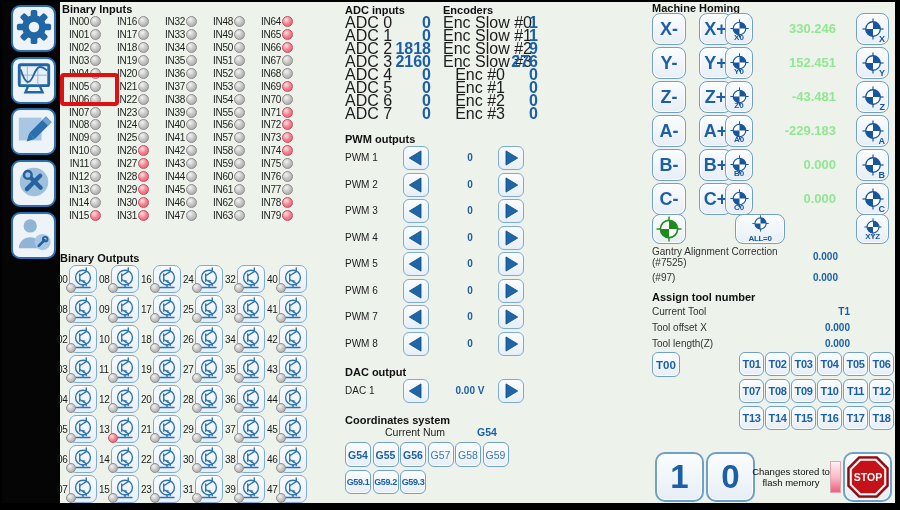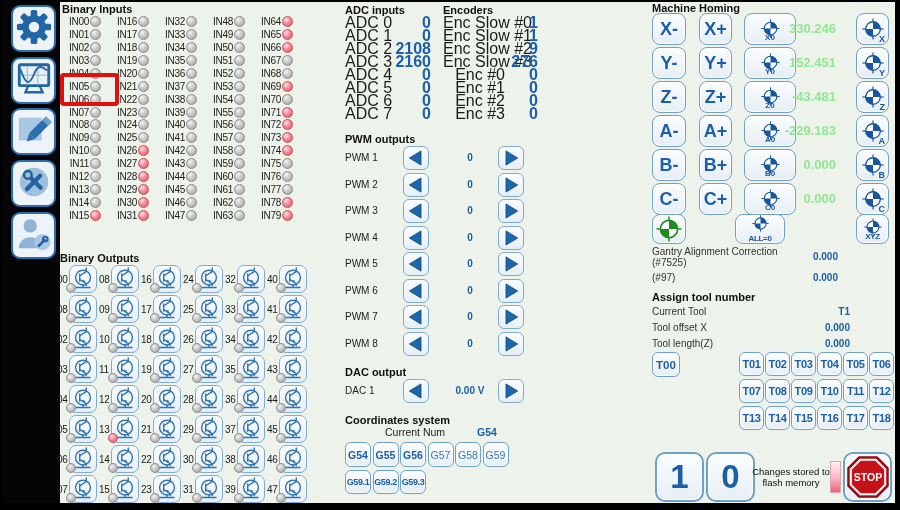--- a/index.html
+++ b/index.html
@@ -86,21 +86,21 @@
   .gbtn{width:26px;height:25px;border-radius:6px;font-size:10.5px;}
   .gbtn.small{height:24px;font-size:9px;letter-spacing:-0.4px;}
   .gbtn.muted{color:#3f7ab0;font-weight:normal;}
 
   
   #homing{position:absolute;left:652px;top:0;width:241px;height:503px;}
   #homing-title{position:absolute;left:0;top:2px;}
   .hrow{position:absolute;left:0;width:241px;height:32px;}
   .h-minus{position:absolute;left:0;width:34px;height:32px;font-size:18px;border-radius:8px;}
   .h-plus{position:absolute;left:47px;width:33px;height:32px;font-size:18px;border-radius:8px;}
-  .h-zero{position:absolute;left:92px;width:52px;height:32px;flex-direction:column;border-radius:8px;padding-top:2px;}
+  .h-zero{position:absolute;left:73px;width:28px;height:32px;flex-direction:column;border-radius:8px;padding-top:2px;}
   .h-zero-label{font-size:8px;font-weight:bold;color:#17559c;margin-top:-4px;line-height:8px;}
   .h-value{position:absolute;left:116px;top:8px;width:68px;text-align:right;font-size:13px;font-weight:bold;color:#90e792;}
   .h-axis{position:absolute;left:204px;width:33px;height:32px;border-radius:8px;}
   .h-axis-letter{position:absolute;right:3px;bottom:0px;font-size:9px;font-weight:bold;color:#17559c;}
   .h-bottom{position:absolute;height:30px;border-radius:8px;flex-direction:column;}
   .h-small-label{font-size:8px;font-weight:bold;color:#17559c;line-height:8px;margin-top:-3px;letter-spacing:-0.3px;}
 
   
   .gantry-block{position:absolute;left:652px;width:186px;font-size:10px;color:#333;}
   .gantry-val{position:absolute;right:0;top:5px;font-size:10px;}
@@ -1343,21 +1343,21 @@
       <div class="kv-row">
         <span class="kv-label">ADC 0</span>
         <span class="kv-value blue-val">0</span>
       </div>
       <div class="kv-row">
         <span class="kv-label">ADC 1</span>
         <span class="kv-value blue-val">0</span>
       </div>
       <div class="kv-row">
         <span class="kv-label">ADC 2</span>
-        <span class="kv-value blue-val">2108</span>
+        <span class="kv-value blue-val">1818</span>
       </div>
       <div class="kv-row">
         <span class="kv-label">ADC 3</span>
         <span class="kv-value blue-val">2160</span>
       </div>
       <div class="kv-row">
         <span class="kv-label">ADC 4</span>
         <span class="kv-value blue-val">0</span>
       </div>
       <div class="kv-row">

